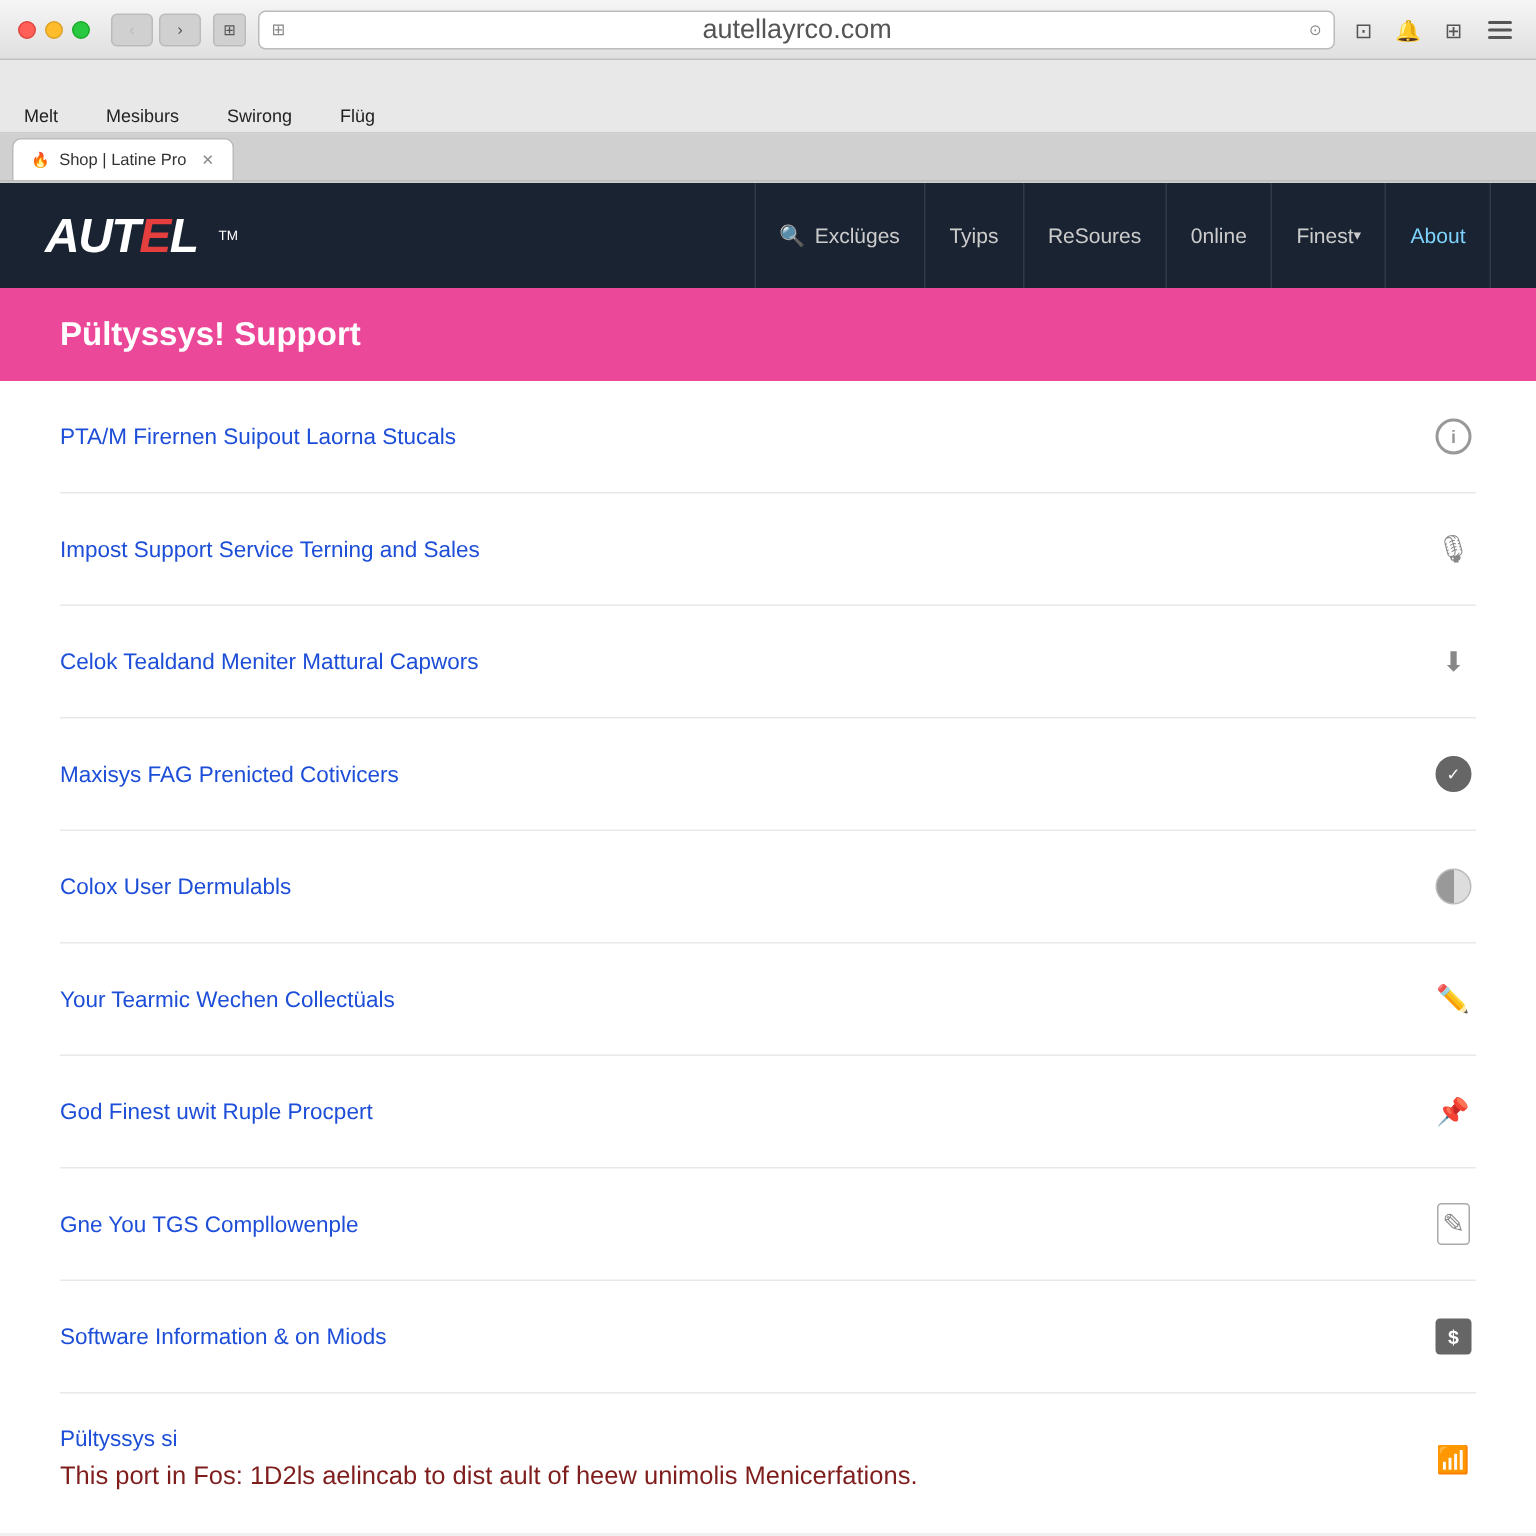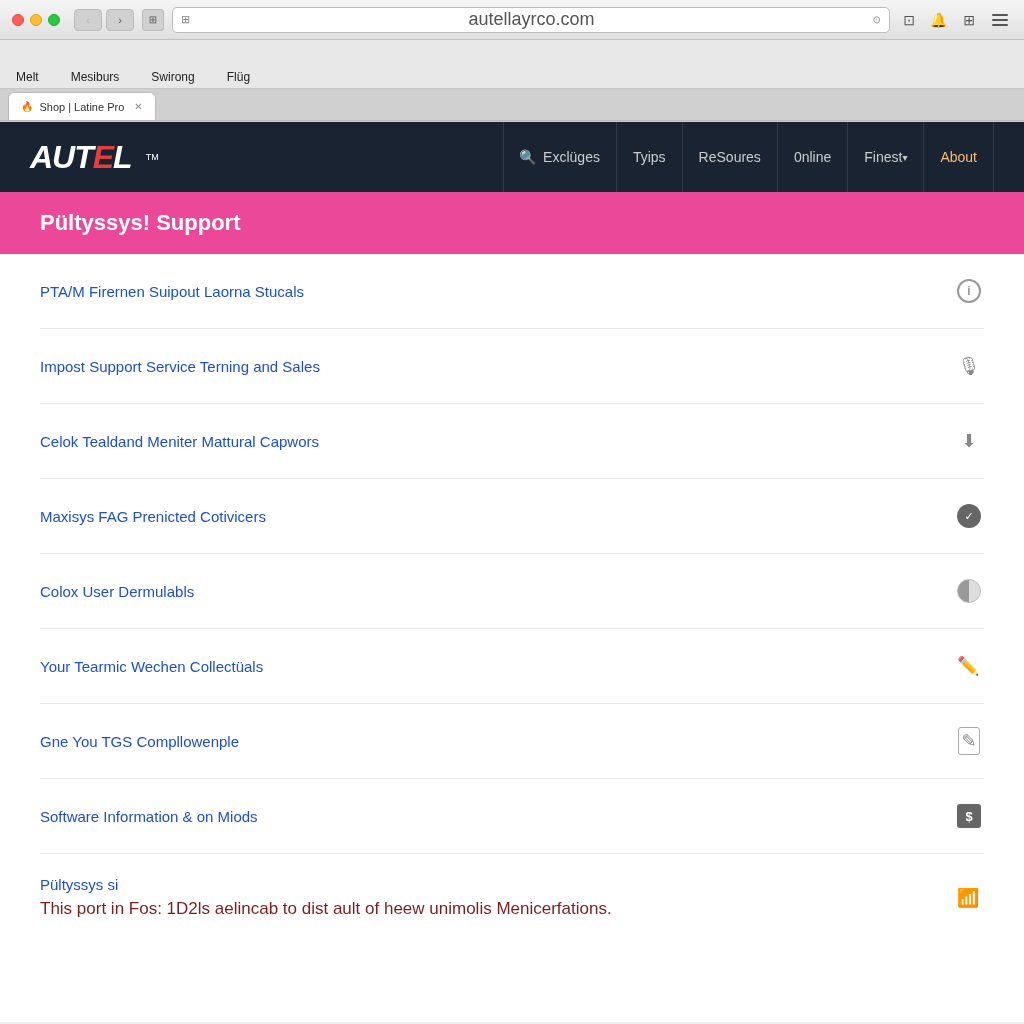--- a/index.html
+++ b/index.html
@@ -208,21 +208,21 @@
       font-size: 14px;
       padding: 0 16px;
       cursor: pointer;
       height: 70px;
       display: flex;
       align-items: center;
       border-right: 1px solid rgba(255,255,255,0.1);
       white-space: nowrap;
     }
     .nav-link:first-child { border-left: 1px solid rgba(255,255,255,0.1); }
-    .nav-link.active { color: #fdba74; text-align: center; }
+    .nav-link.active { color: #7dd3fc; text-align: center; }
     .nav-link-search {
       display: flex;
       align-items: center;
       gap: 6px;
     }
     .nav-dropdown-icon { font-size: 10px; }
 
     
     .page-header {
       background: #ec4899;
@@ -425,20 +425,28 @@
 
     <div class="support-item">
       <div class="support-item-content">
         <span class="support-item-title">Your Tearmic Wechen Collectüals</span>
       </div>
       <div class="support-item-icon">
         <span style="font-size:18px; color:#888;">✏️</span>
       </div>
     </div>
 
+    <div class="support-item">
+      <div class="support-item-content">
+        <span class="support-item-title">God Finest uwit Ruple Procpert</span>
+      </div>
+      <div class="support-item-icon">
+        <span style="font-size:18px; color:#888;">📌</span>
+      </div>
+    </div>
 
     <div class="support-item">
       <div class="support-item-content">
         <span class="support-item-title">Gne You TGS Compllowenple</span>
       </div>
       <div class="support-item-icon">
         <span style="font-size:18px; color:#888; border: 1px solid #aaa; border-radius:3px; padding:2px;">✎</span>
       </div>
     </div>
 

